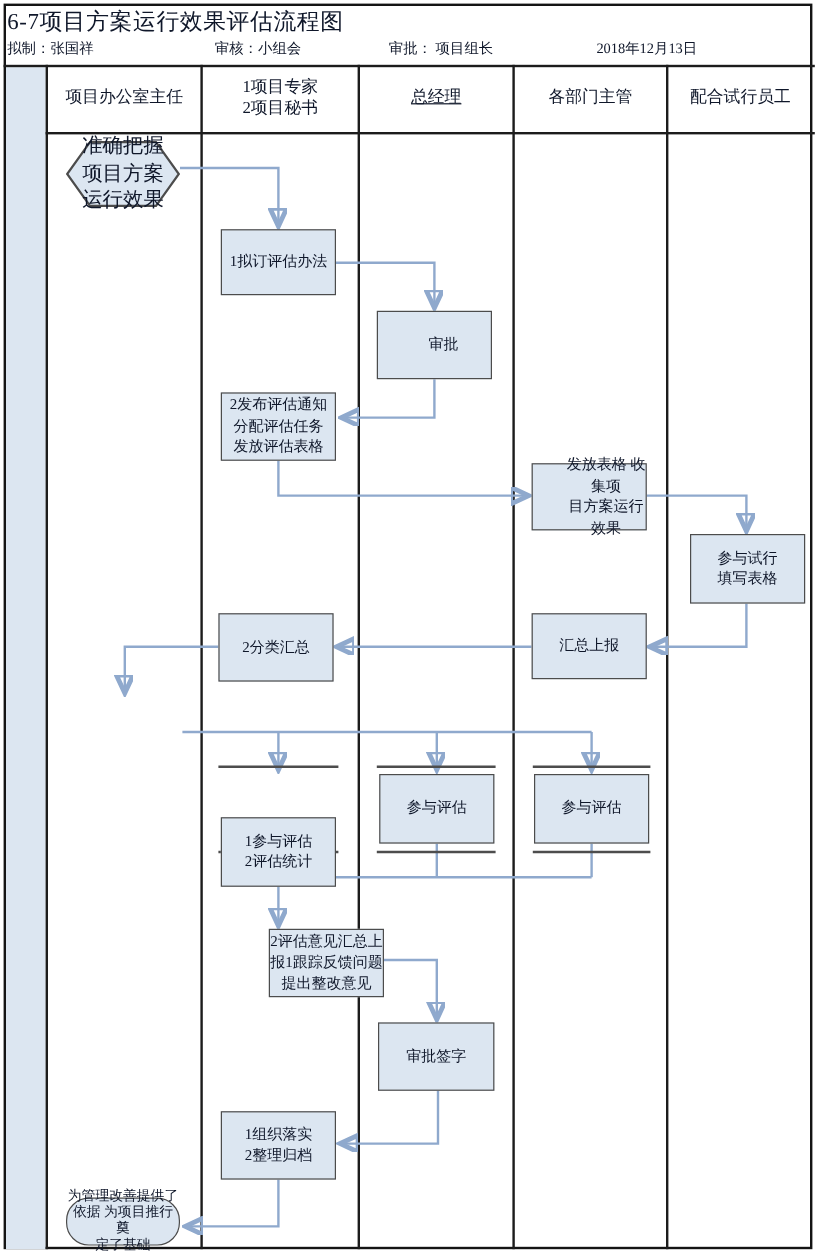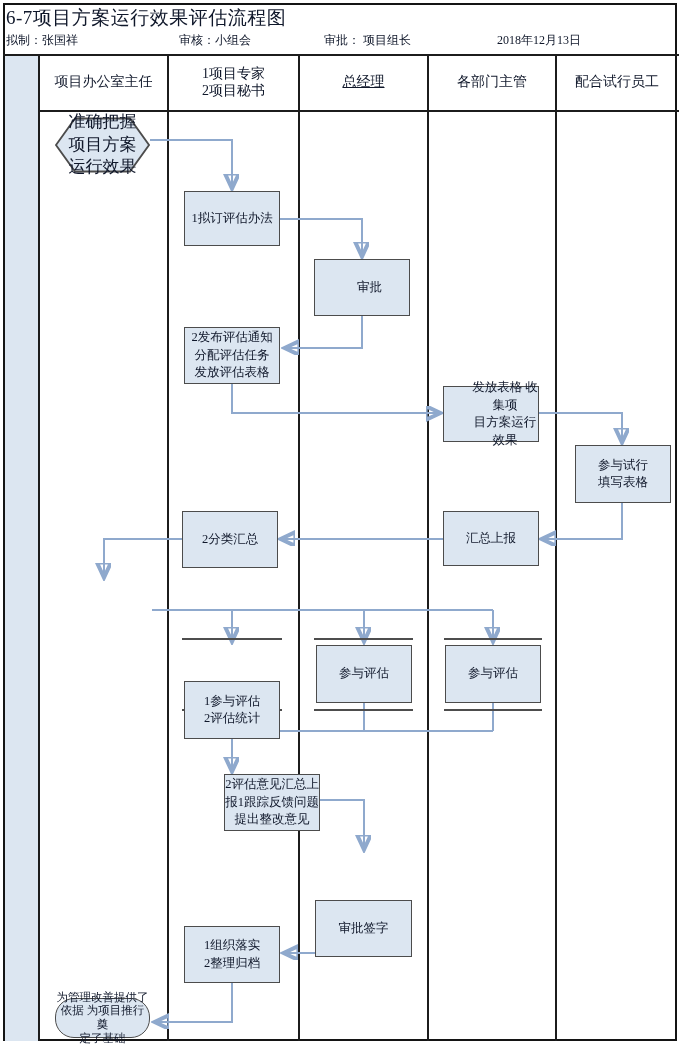--- a/index.html
+++ b/index.html
@@ -117,21 +117,21 @@
 填写表格</div>
   <div class="node" style="left:443px;top:511px;width:96px;height:55px;">汇总上报</div>
   <div class="node" style="left:182px;top:511px;width:96px;height:57px;">2分类汇总</div>
   <div class="node" style="left:184px;top:645px;width:96px;height:58px;margin-top:36px;">1参与评估
 2评估统计</div>
   <div class="node" style="left:316px;top:645px;width:96px;height:58px;">参与评估</div>
   <div class="node" style="left:445px;top:645px;width:96px;height:58px;">参与评估</div>
   <div class="node" style="left:184px;top:774px;width:96px;height:57px;margin-left:40px;">2评估意见汇总上
 报1跟踪反馈问题
 提出整改意见</div>
-  <div class="node" style="left:315px;top:852px;width:97px;height:57px;margin-top:48px;">审批签字</div>
+  <div class="node" style="left:315px;top:852px;width:97px;height:57px;">审批签字</div>
   <div class="node" style="left:184px;top:926px;width:96px;height:57px;">1组织落实
 2整理归档</div>
 
   <div class="node terminator" style="left:55px;top:998px;width:95px;height:40px;">为管理改善提供了
 依据 为项目推行奠
 定了基础</div>
 
 </div>
 
 </body></html>

